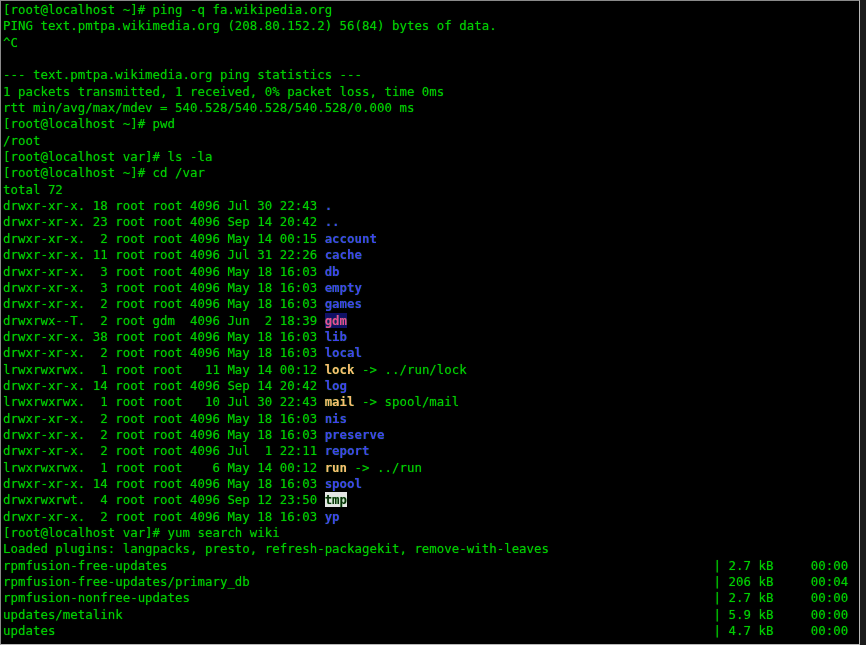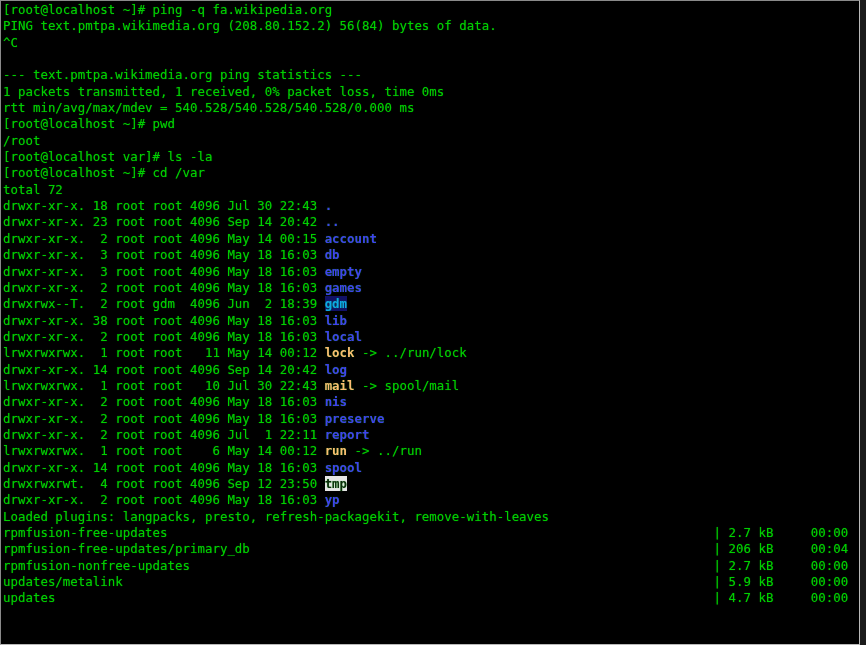--- a/index.html
+++ b/index.html
@@ -32,21 +32,21 @@
   .row {
     white-space: pre;
     height: 16.35px;
     color: #00cf00;
     text-shadow: 0 0 1px rgba(0, 220, 0, 0.55);
   }
   .g   { color: #00cf00; }
   .blue{ color: #4040ee; font-weight: bold; }
   .cyan{ color: #fdba74; font-weight: bold; }
   .hl-blue {
-    color: #0ea5e9;
+    color: #ec4899;
     background: #111166;
     font-weight: bold;
   }
   .hl-green {
     color: #0a2a0a;
     background: #e5e5e5;
     font-weight: bold;
   }
 </style>
 </head>
@@ -62,36 +62,38 @@
       <div class="row"><span class="g">1 packets transmitted, 1 received, 0% packet loss, time 0ms</span></div>
       <div class="row"><span class="g">rtt min/avg/max/mdev = 540.528/540.528/540.528/0.000 ms</span></div>
       <div class="row"><span class="g">[root@localhost ~]# pwd</span></div>
       <div class="row"><span class="g">/root</span></div>
       <div class="row"><span class="g">[root@localhost var]# ls -la</span></div>
       <div class="row"><span class="g">[root@localhost ~]# cd /var</span></div>
       <div class="row"><span class="g">total 72</span></div>
       <div class="row"><span class="g">drwxr-xr-x. 18 root root 4096 Jul 30 22:43 </span><span class="blue">.</span></div>
       <div class="row"><span class="g">drwxr-xr-x. 23 root root 4096 Sep 14 20:42 </span><span class="blue">..</span></div>
       <div class="row"><span class="g">drwxr-xr-x.  2 root root 4096 May 14 00:15 </span><span class="blue">account</span></div>
+      <div class="row"><span class="g">drwxr-xr-x. 11 root root 4096 Jul 31 22:26 </span><span class="blue">cache</span></div>
       <div class="row"><span class="g">drwxr-xr-x.  3 root root 4096 May 18 16:03 </span><span class="blue">db</span></div>
       <div class="row"><span class="g">drwxr-xr-x.  3 root root 4096 May 18 16:03 </span><span class="blue">empty</span></div>
       <div class="row"><span class="g">drwxr-xr-x.  2 root root 4096 May 18 16:03 </span><span class="blue">games</span></div>
       <div class="row"><span class="g">drwxrwx--T.  2 root gdm  4096 Jun  2 18:39 </span><span class="hl-blue">gdm</span></div>
       <div class="row"><span class="g">drwxr-xr-x. 38 root root 4096 May 18 16:03 </span><span class="blue">lib</span></div>
       <div class="row"><span class="g">drwxr-xr-x.  2 root root 4096 May 18 16:03 </span><span class="blue">local</span></div>
       <div class="row"><span class="g">lrwxrwxrwx.  1 root root   11 May 14 00:12 </span><span class="cyan">lock</span><span class="g"> -&gt; ../run/lock</span></div>
       <div class="row"><span class="g">drwxr-xr-x. 14 root root 4096 Sep 14 20:42 </span><span class="blue">log</span></div>
       <div class="row"><span class="g">lrwxrwxrwx.  1 root root   10 Jul 30 22:43 </span><span class="cyan">mail</span><span class="g"> -&gt; spool/mail</span></div>
       <div class="row"><span class="g">drwxr-xr-x.  2 root root 4096 May 18 16:03 </span><span class="blue">nis</span></div>
       <div class="row"><span class="g">drwxr-xr-x.  2 root root 4096 May 18 16:03 </span><span class="blue">preserve</span></div>
       <div class="row"><span class="g">drwxr-xr-x.  2 root root 4096 Jul  1 22:11 </span><span class="blue">report</span></div>
       <div class="row"><span class="g">lrwxrwxrwx.  1 root root    6 May 14 00:12 </span><span class="cyan">run</span><span class="g"> -&gt; ../run</span></div>
       <div class="row"><span class="g">drwxr-xr-x. 14 root root 4096 May 18 16:03 </span><span class="blue">spool</span></div>
       <div class="row"><span class="g">drwxrwxrwt.  4 root root 4096 Sep 12 23:50 </span><span class="hl-green">tmp</span></div>
       <div class="row"><span class="g">drwxr-xr-x.  2 root root 4096 May 18 16:03 </span><span class="blue">yp</span></div>
+      <div class="row"><span class="g">[root@localhost var]# yum search wiki</span></div>
       <div class="row"><span class="g">Loaded plugins: langpacks, presto, refresh-packagekit, remove-with-leaves</span></div>
       <div class="row"><span class="g">rpmfusion-free-updates                                                                         | 2.7 kB     00:00</span></div>
       <div class="row"><span class="g">rpmfusion-free-updates/primary_db                                                              | 206 kB     00:04</span></div>
       <div class="row"><span class="g">rpmfusion-nonfree-updates                                                                      | 2.7 kB     00:00</span></div>
       <div class="row"><span class="g">updates/metalink                                                                               | 5.9 kB     00:00</span></div>
       <div class="row"><span class="g">updates                                                                                        | 4.7 kB     00:00</span></div>
     </div>
 </div>
 
 </body></html>

